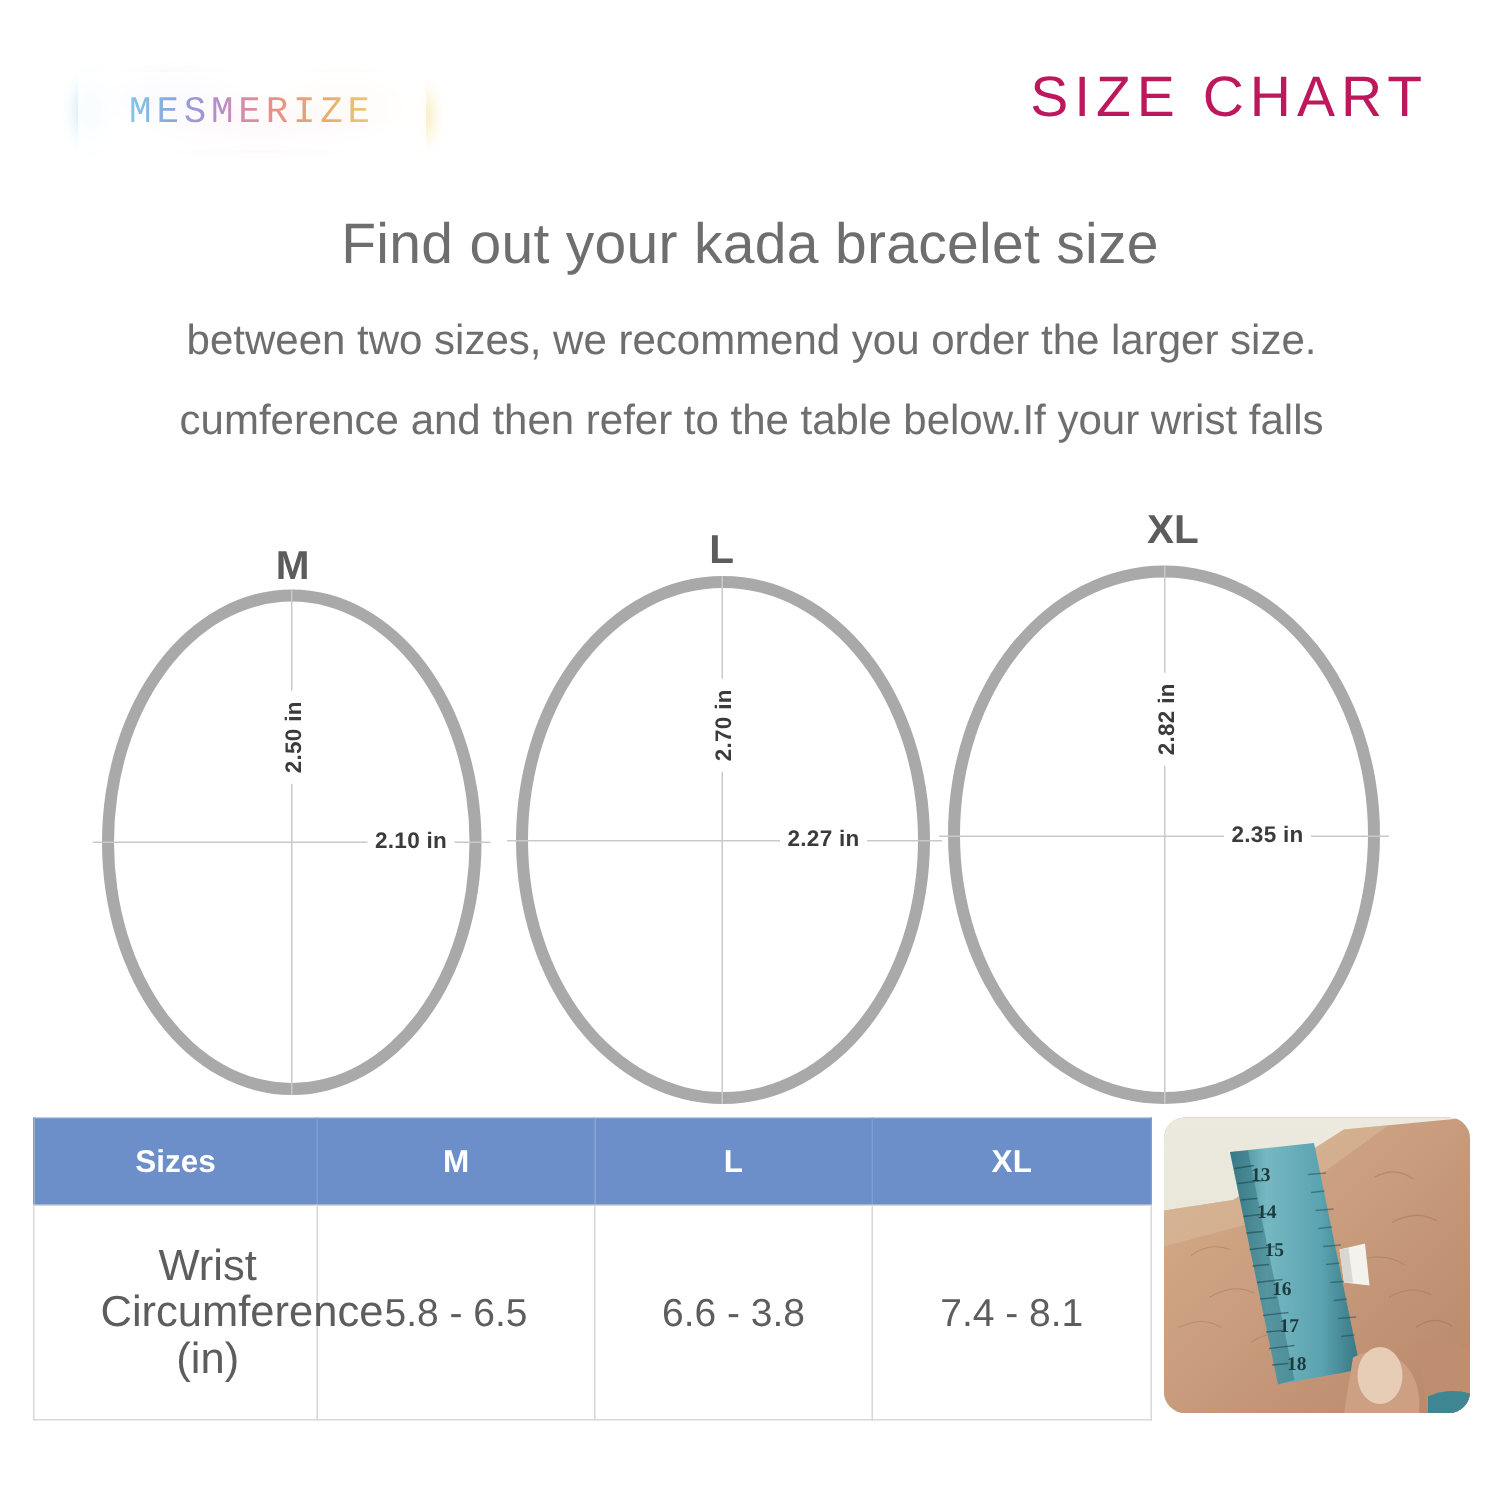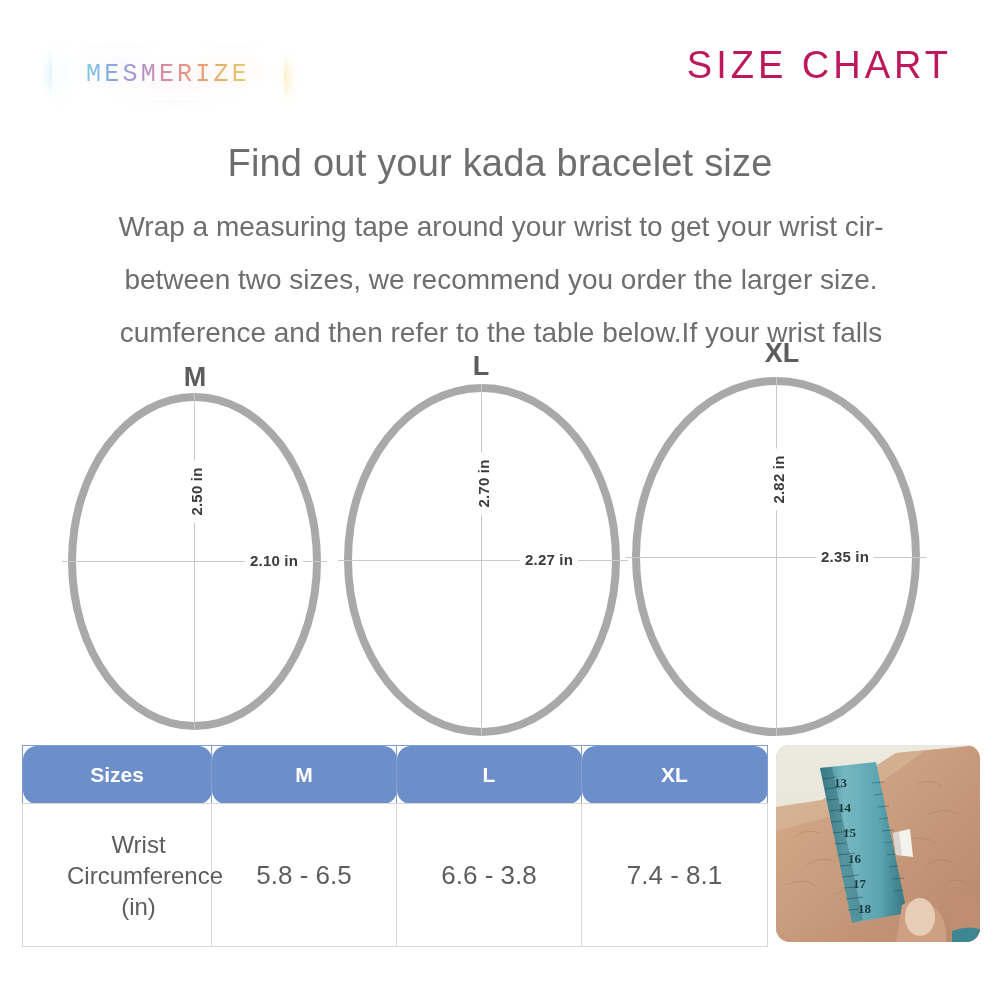--- a/index.html
+++ b/index.html
@@ -176,30 +176,29 @@
     vertical-align: middle;
   }
   .size-table thead th {
     background: #6d8fc9;
     color: #ffffff;
     font-size: 21px;
     font-weight: 700;
     height: 55px;
     border-color: #7e9dd2;
     border-bottom-color: #d8d8d8;
-    border-radius: 14px;
   }
   .size-table tbody td {
     height: 140px;
     font-size: 26px;
     color: #5d5d5d;
     background: #ffffff;
   }
   .size-table tbody td.label-cell {
-    font-size: 24px;
+    font-size: 29px;
     line-height: 31px;
     padding-left: 44px;
   }
   .col-sizes { width: 186px; }
   .col-m { width: 182px; }
   .col-l { width: 182px; }
   .col-xl { width: 183px; }
 
   
   .photo {
@@ -224,21 +223,20 @@
     <div class="logo-plate">
       <span class="logo-text">MESMERIZE</span>
     </div>
   </div>
 
   <div class="size-chart-title">SIZE CHART</div>
 
   <div class="headline">Find out your kada bracelet size</div>
 
   <div class="para">
-    <span class="ln">Wrap a measuring tape around your wrist to get your wrist cir-</span>
     <span class="ln">between two sizes, we recommend you order the larger size.</span>
     <span class="ln">cumference and then refer to the table below.If your wrist falls</span>
   </div>
 
   <div class="ovals">
 
     <div class="oval-group" style="left:62px; top:0px; width:265px; height:385px;">
       <div class="oval-label" style="left:110px; top:10px; width:46px;">M</div>
       <div class="oval-shape" style="left:6px; top:41px; width:253px; height:337px;"></div>
       <div class="vline" style="left:132px; top:41px; height:337px;"></div>

